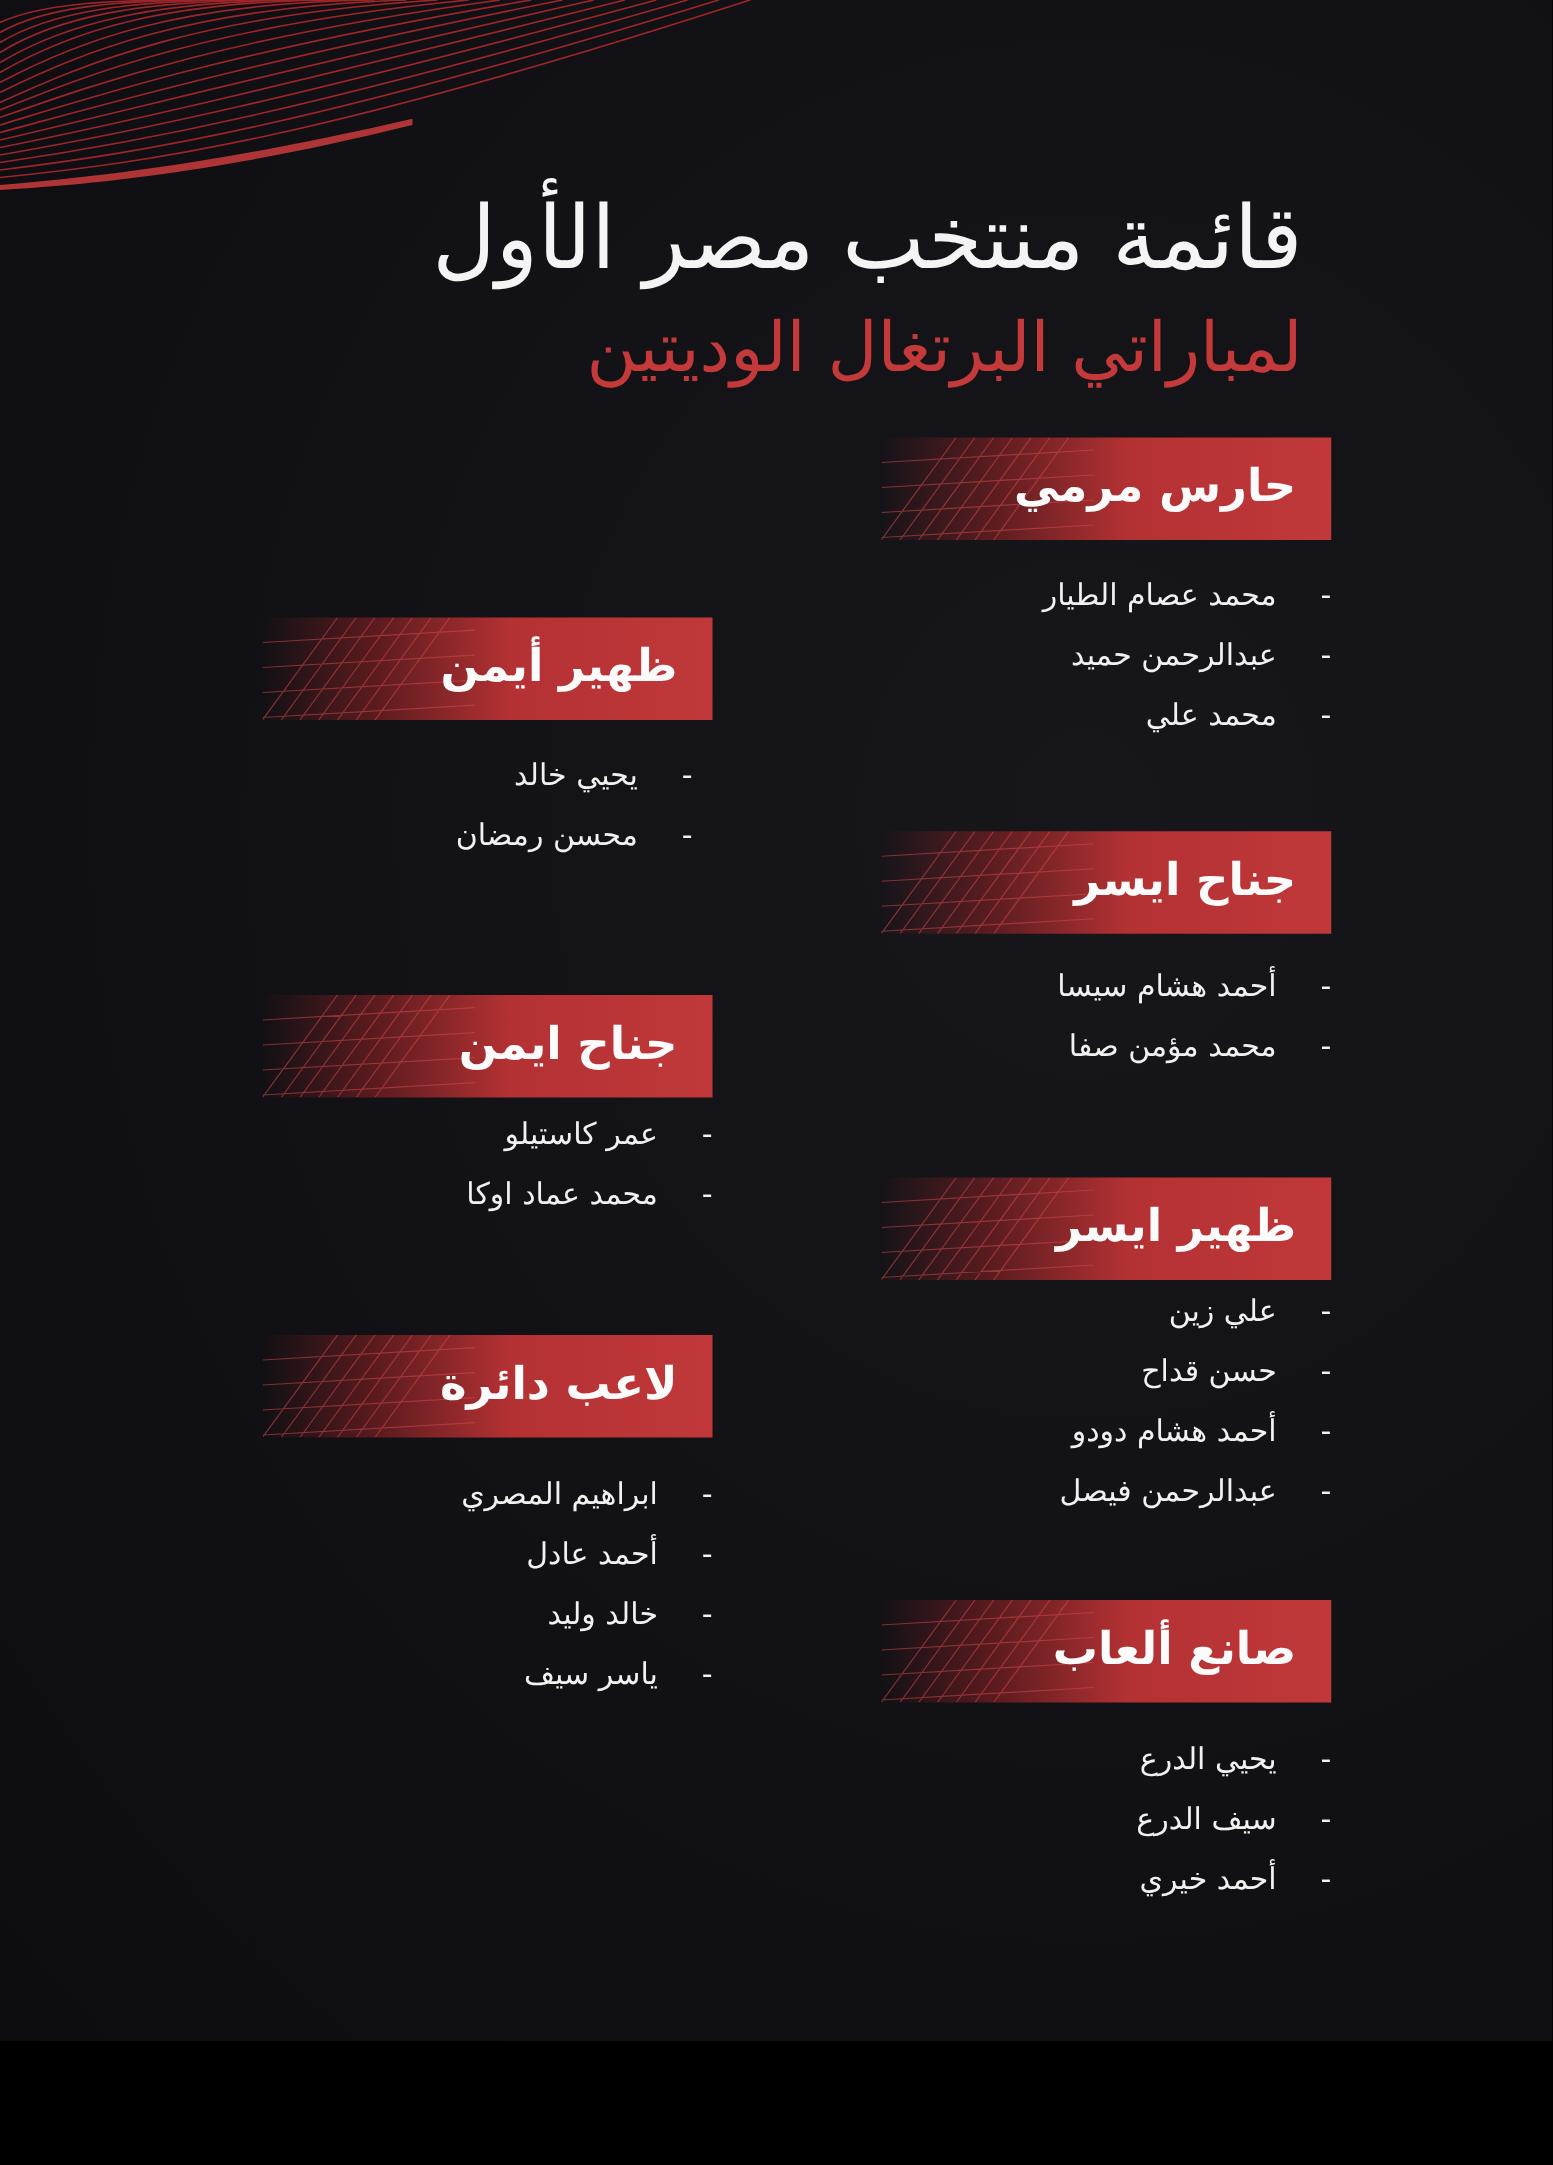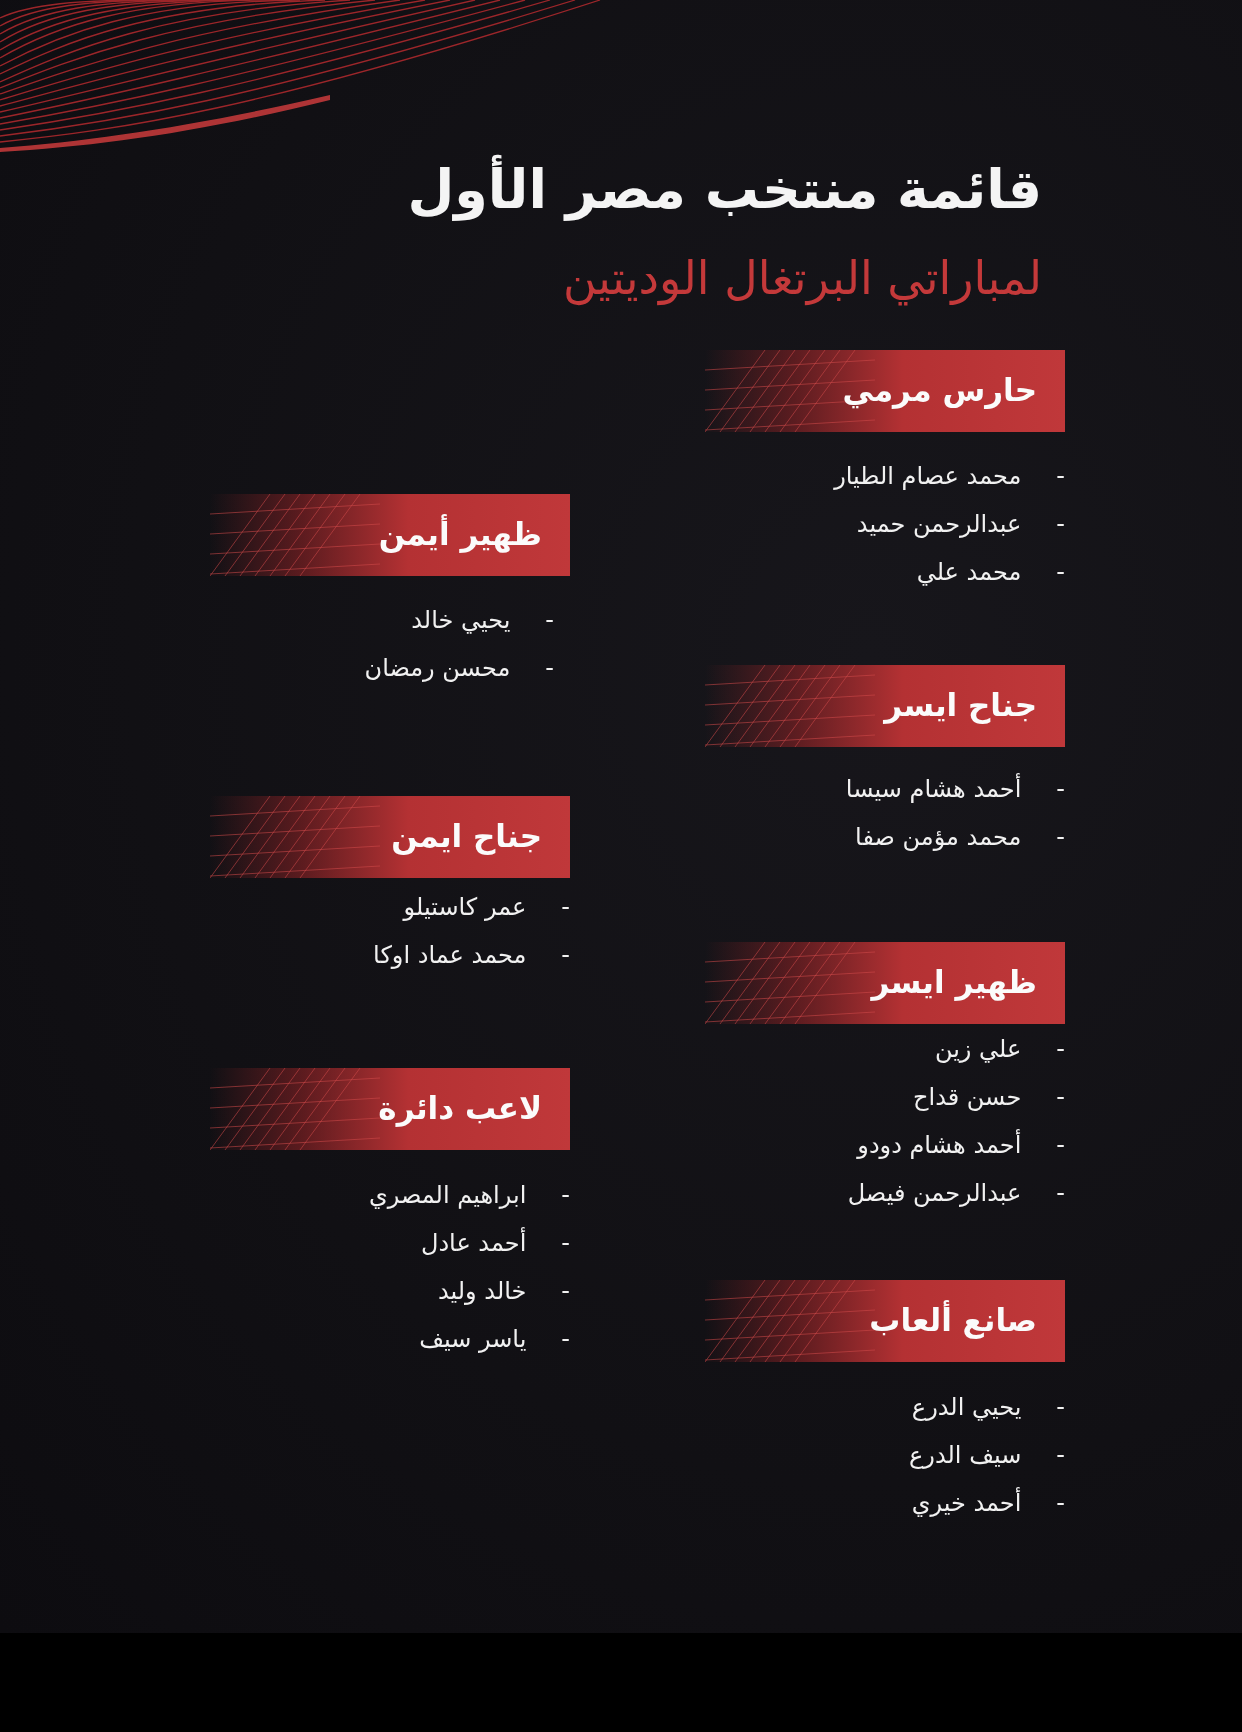--- a/index.html
+++ b/index.html
@@ -9,36 +9,36 @@
     font-family:"DejaVu Sans", "Liberation Sans", sans-serif;
   }
   .poster {
     position:absolute; left:0; top:0; width:1242px; height:1633px;
     background: radial-gradient(ellipse at 70% 40%, #17161b 0%, #111014 60%, #0d0c10 100%);
     overflow:hidden;
   }
   .waves { position:absolute; left:0; top:0; width:620px; height:160px; }
   .title {
     position:absolute; right:200px; top:140px;
-    color:#f4f4f4; font-size:54px; font-weight:bold; direction:rtl;
+    color:#f4f4f4; font-size:70px; font-weight:normal; direction:rtl;
     white-space:nowrap; letter-spacing:1px; line-height:100px;
   }
   .subtitle {
     position:absolute; right:200px; top:250px;
-    color:#c4393a; font-size:46px; direction:rtl; white-space:nowrap; line-height:56px;
+    color:#c4393a; font-size:55px; direction:rtl; white-space:nowrap; line-height:56px;
   }
   .banner {
     position:absolute; height:82px; width:360px;
     background: linear-gradient(to left, #c0383a 0%, #b43133 45%, rgba(150,35,38,0.55) 75%, rgba(90,20,22,0) 100%);
     overflow:hidden;
   }
   .banner svg.net { position:absolute; left:0; top:0; width:170px; height:82px; }
   .banner .label {
     position:absolute; right:28px; top:0; height:82px; line-height:80px;
-    color:#fbfbfb; font-size:31px; font-weight:bold; direction:rtl; white-space:nowrap;
+    color:#fbfbfb; font-size:36px; font-weight:bold; direction:rtl; white-space:nowrap;
   }
   .players {
     position:absolute; direction:rtl; margin:0; padding:0; list-style:none;
   }
   .players li {
     color:#f1f1f1; font-size:24px; line-height:48px; white-space:nowrap;
   }
   .players li .dash { display:inline-block; width:36px; text-align:right; }
   .bottom-band { position:absolute; left:0; top:1633px; width:1242px; height:99px; background:#000; }
 </style>

